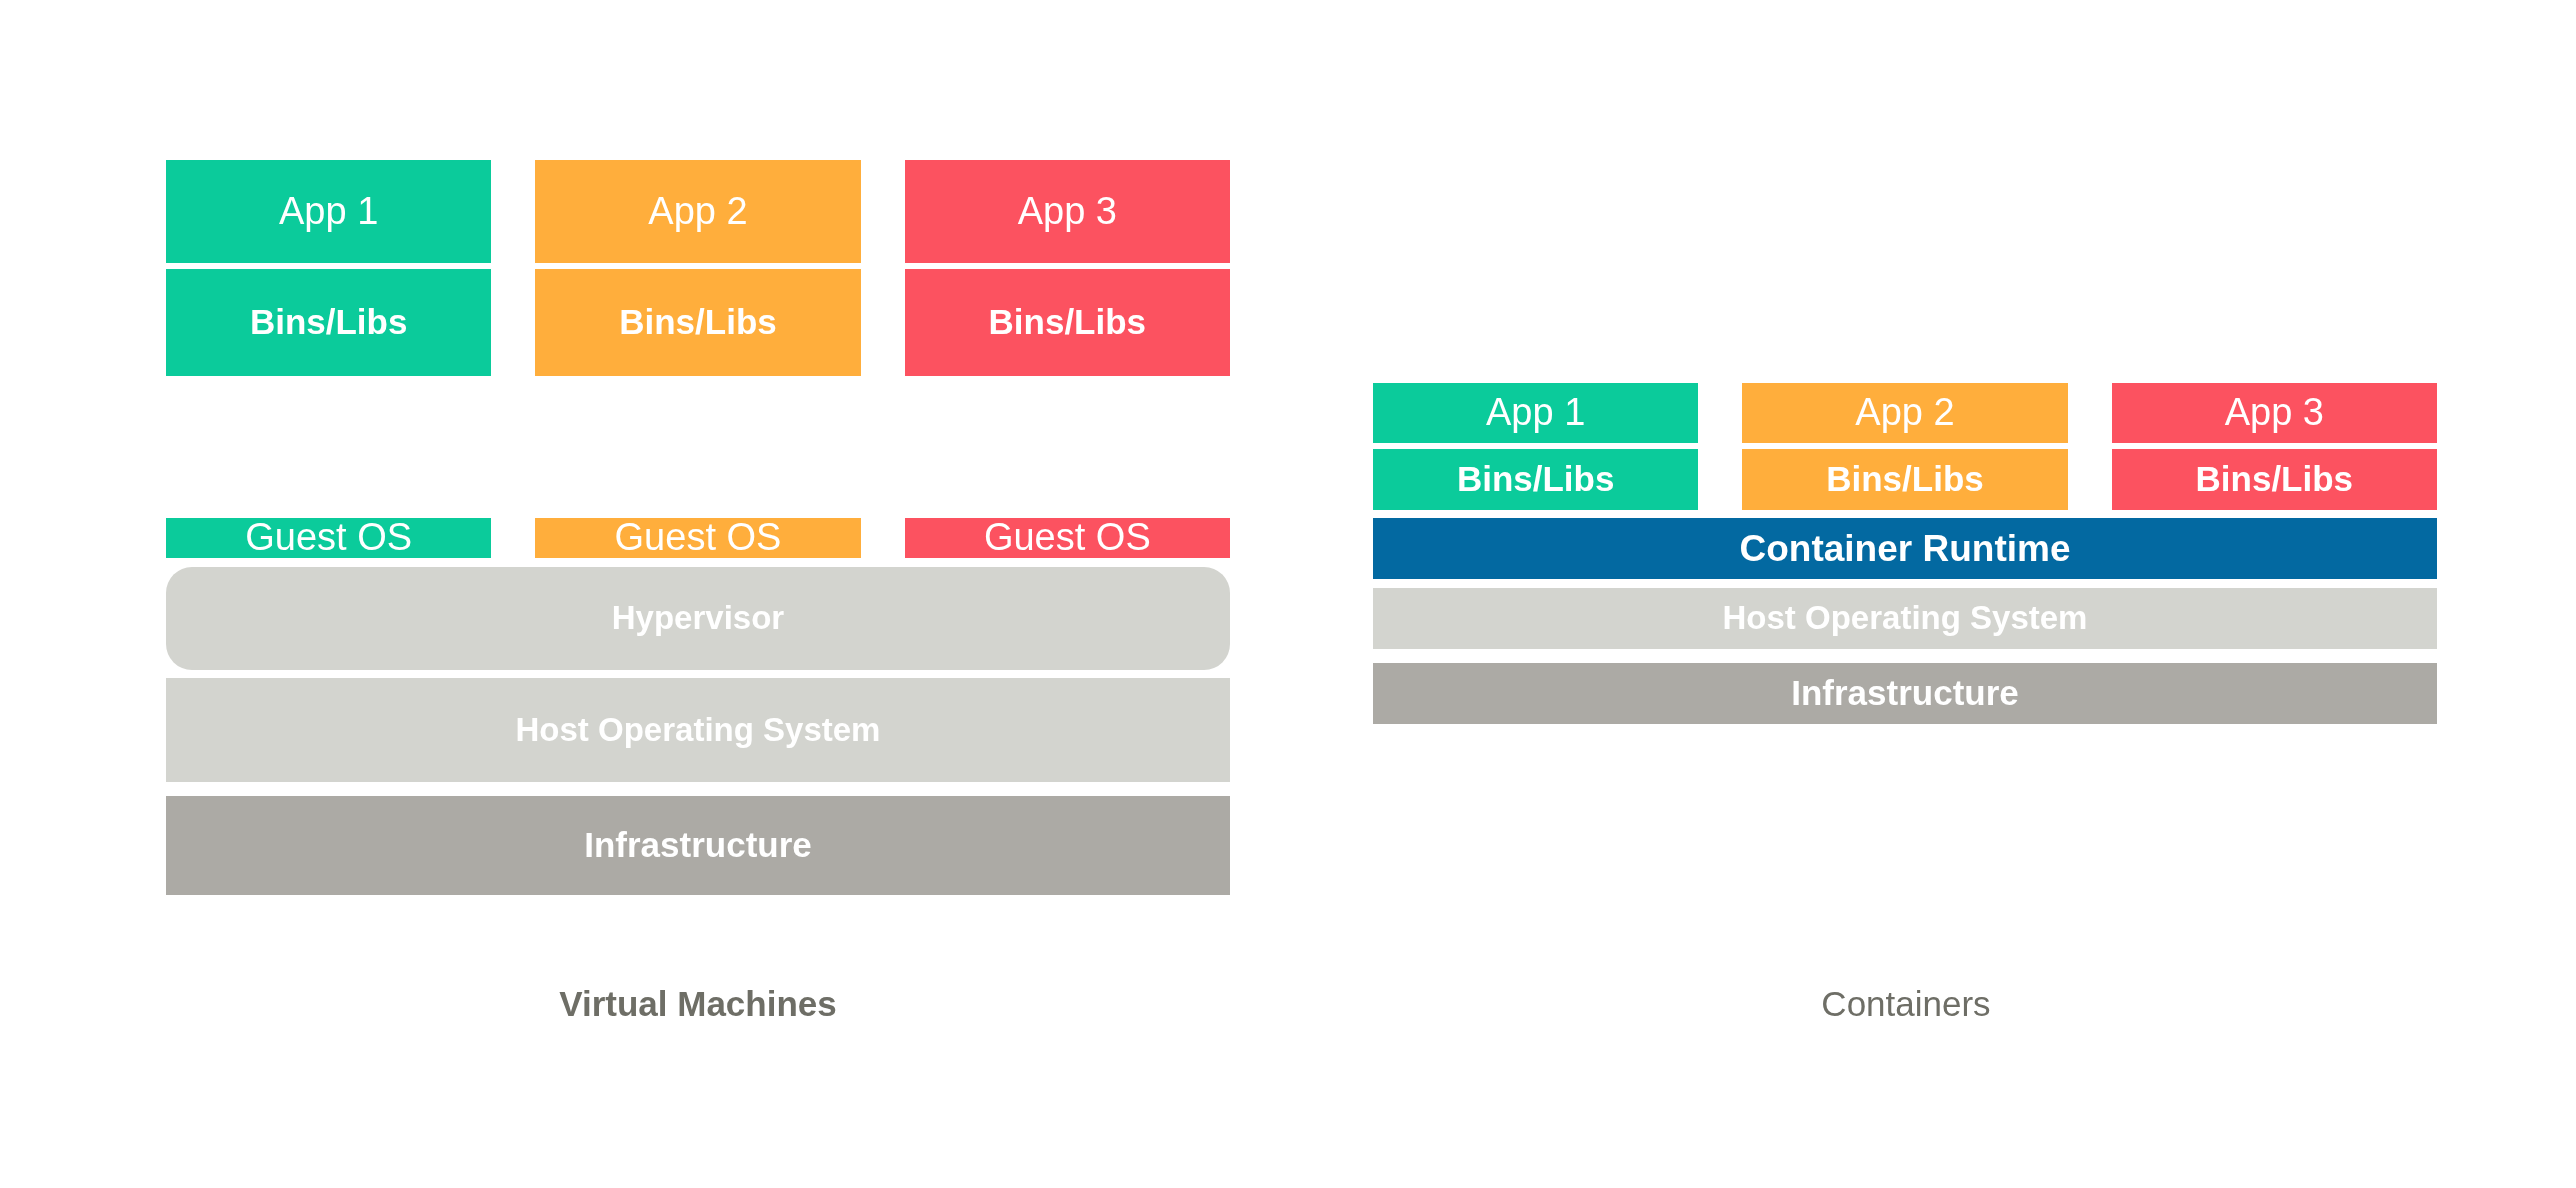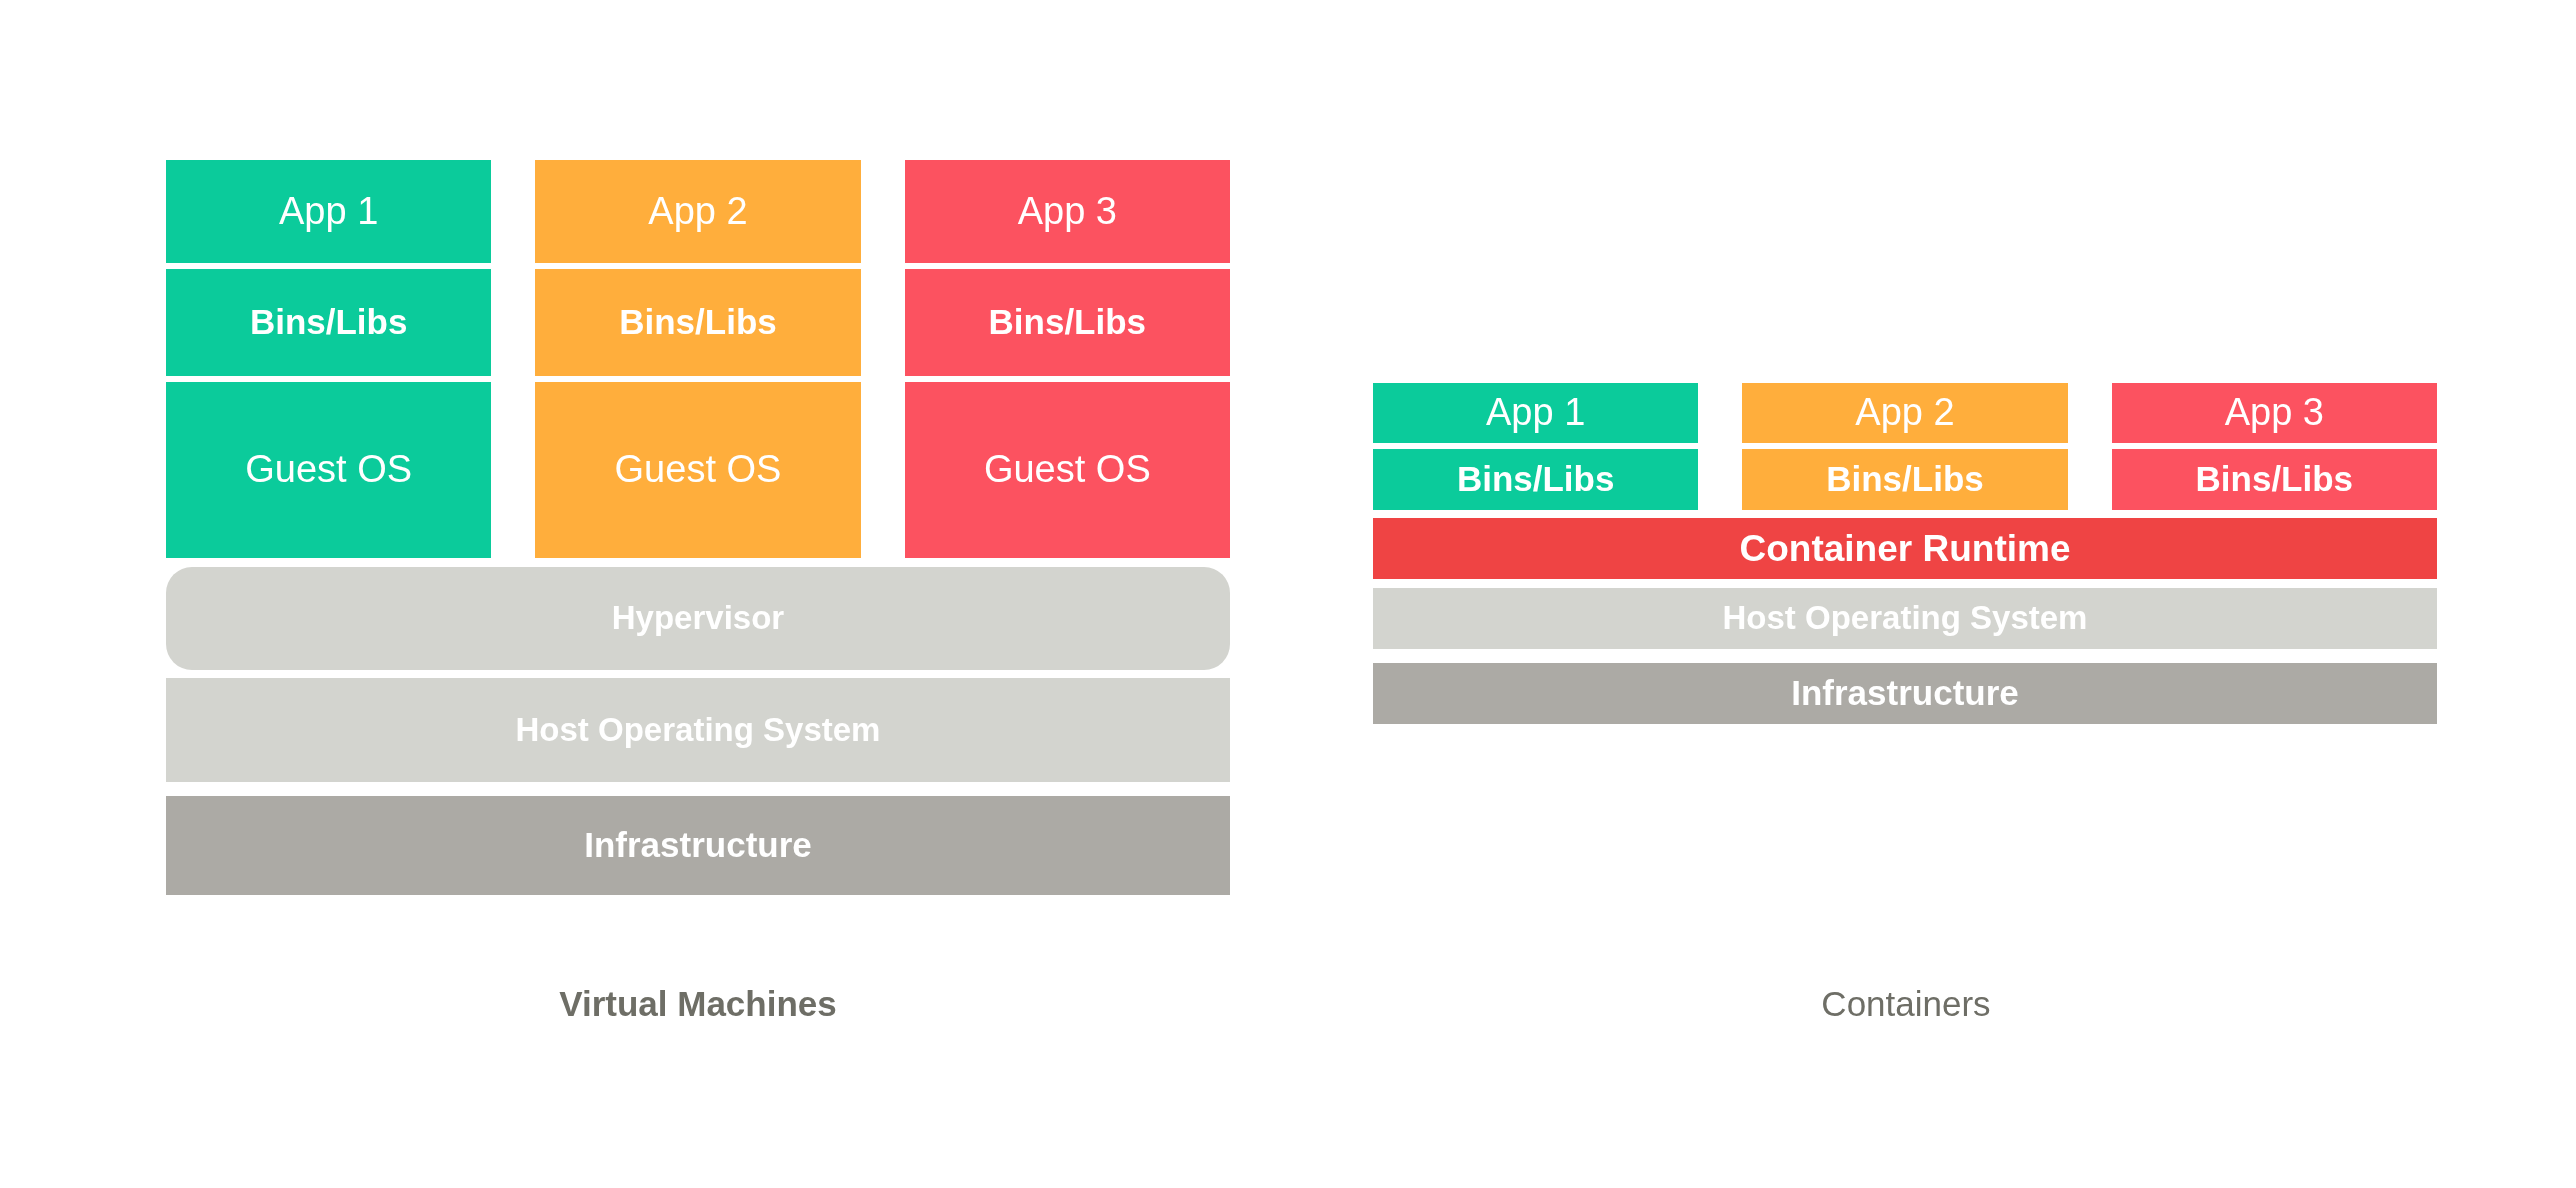--- a/index.html
+++ b/index.html
@@ -91,21 +91,21 @@
   }
 
   
   #vm-panel {
     left: 166px;
     top: 160px;
     width: 1064px;
   }
   #vm-panel .r-app    { height: 103px; }
   #vm-panel .r-bins   { height: 107px; }
-  #vm-panel .r-guest  { height: 176px; }
+  #vm-panel .r-guest  { height: 176px; align-items: flex-end; }
   #vm-panel .r-hyper  { height: 103px; border-radius: 26px; }
   #vm-panel .r-host   { height: 104px; }
   #vm-panel .r-infra  { height: 99px; }
 
   
   #ct-panel {
     left: 1373px;
     top: 383px;
     width: 1064px;
   }
@@ -218,21 +218,21 @@
         <span class="cell-label t-bins">Bins/Libs</span>
       </div>
       <div class="col-gap"></div>
       <div class="cell col-cell" style="background-color: rgb(252, 82, 96);">
         <span class="cell-label t-bins">Bins/Libs</span>
       </div>
     </div>
 
     <div class="vgap-md"></div>
 
-    <div class="cell bar r-runtime" style="background-color: #ef4444;">
+    <div class="cell bar r-runtime" style="background-color: #0369a1;">
       <span class="cell-label t-runtime">Container Runtime</span>
     </div>
 
     <div class="vgap-md"></div>
 
     <div class="cell bar r-host" style="background-color: rgb(211, 212, 207);">
       <span class="cell-label t-hyper">Host Operating System</span>
     </div>
 
     <div class="vgap-lg"></div>

